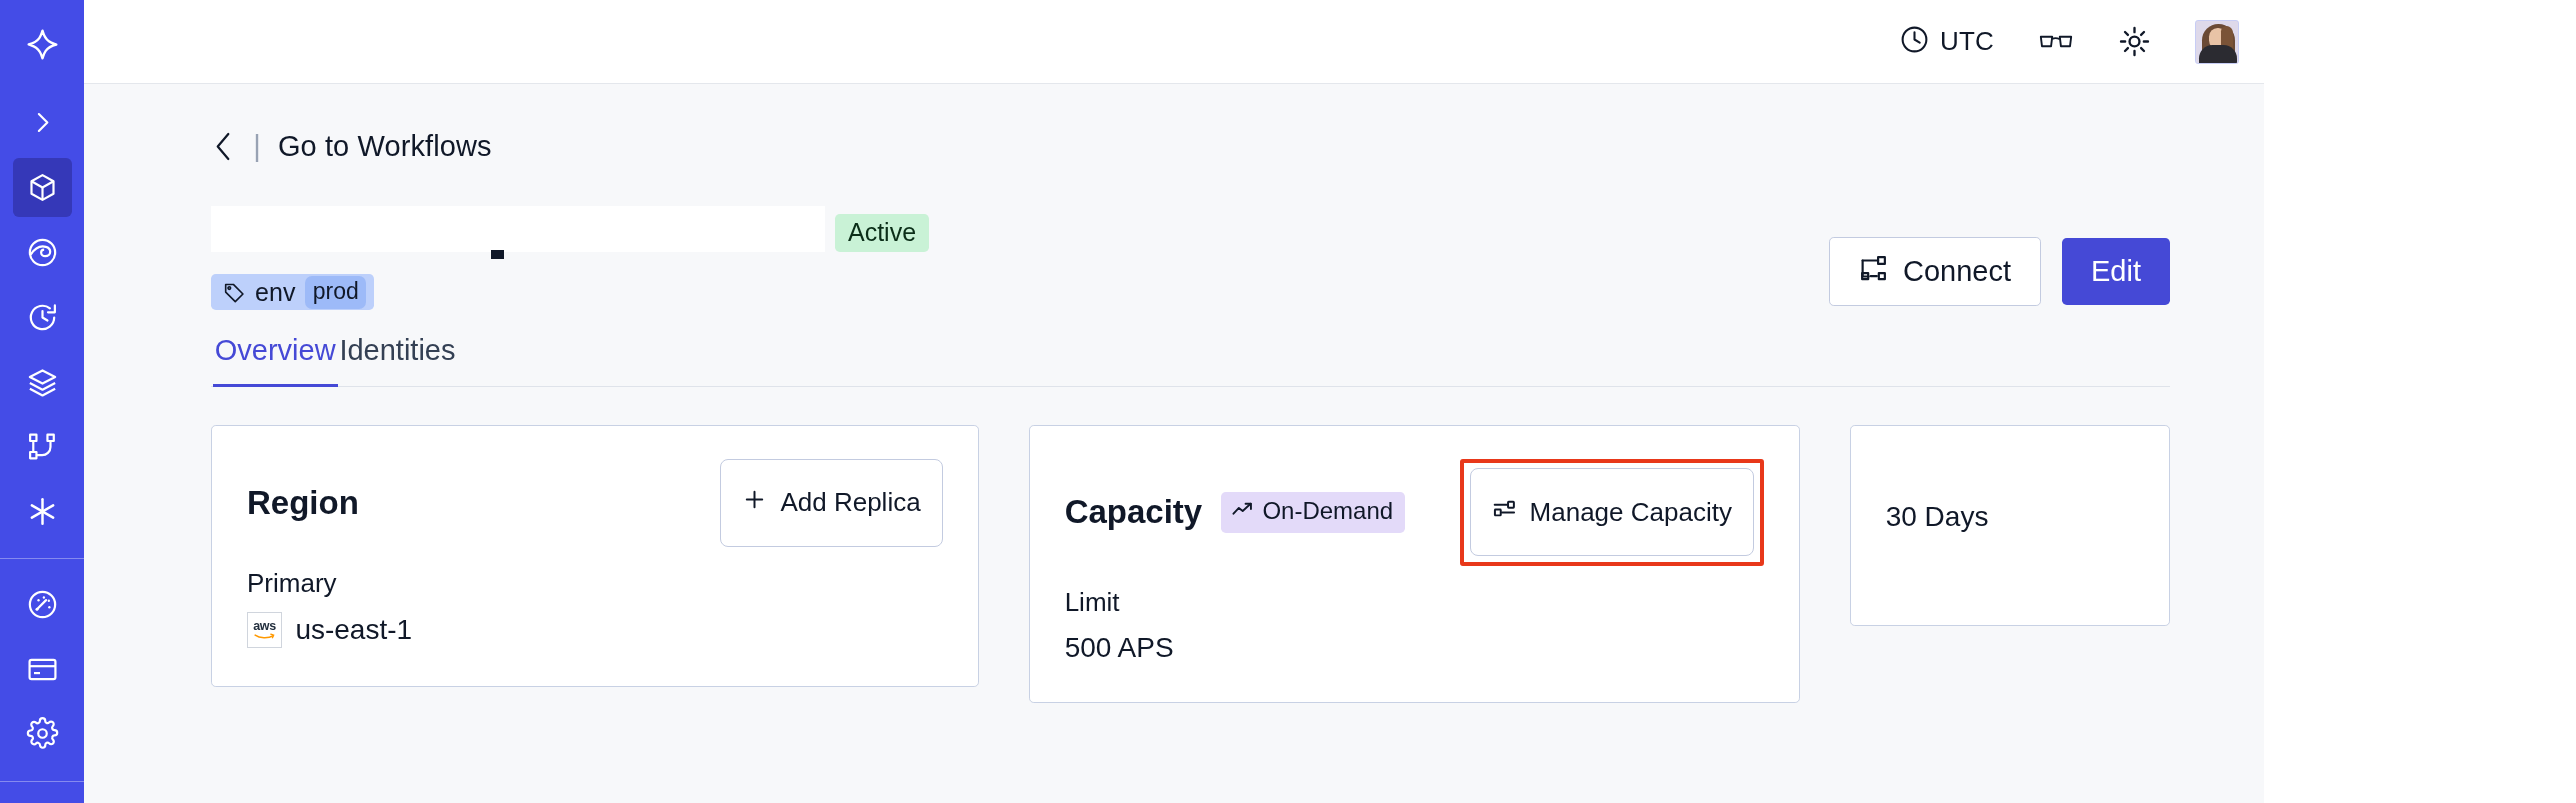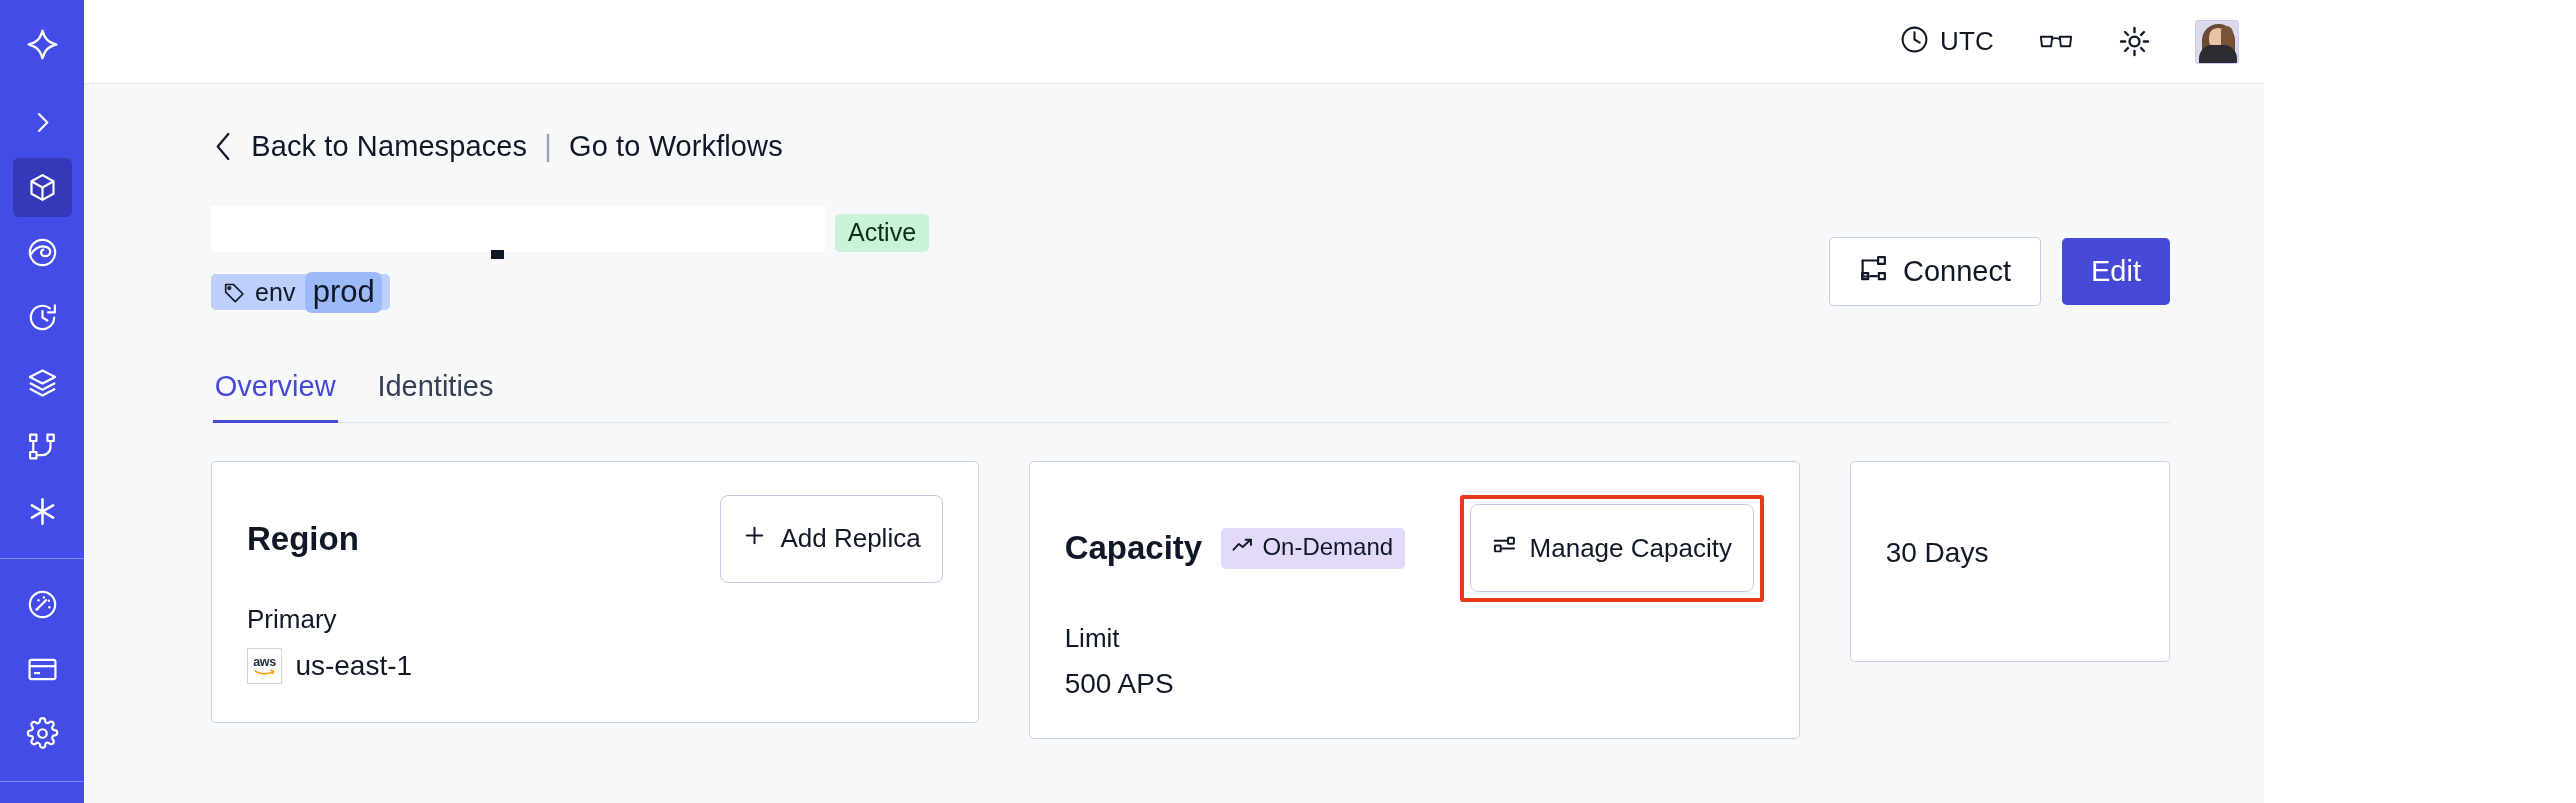--- a/index.html
+++ b/index.html
@@ -235,33 +235,32 @@
     align-items: center;
     background: #bdd0fb;
     border-radius: 4.8px;
     padding: 4.8px 7.7px 4.8px 11.5px;
     gap: 9.6px;
     height: 36px;
   }
   .tag-chip .tag-icon { display: flex; align-items: center; color: #101828; }
   .tag-key { font-size: 25px; color: #101828; line-height: 1; }
   .tag-val {
-    font-size: 31px;
+    font-size: 23px;
     color: #101828;
     background: #9dbaf8;
     border-radius: 7px;
     padding: 3.8px 7.7px 5.8px 7.7px;
     line-height: 1;
   }
 
   
   .tabs {
-    margin-top: 56px;
-    display: flex;
-    gap: 38px;
+    margin-top: 20px;
+    display: flex;
     border-bottom: 1px solid #dfe3ea;
     padding-left: 1.9px;
   }
   .tab {
     font-size: 29px;
     color: #344054;
     padding: 3.8px 1.9px 17.3px 1.9px;
     border-bottom: 3.8px solid transparent;
     margin-bottom: -1.9px;
     cursor: pointer;
@@ -509,21 +508,20 @@
     </header>
 
     <main class="content">
 
       <div class="breadcrumb">
         <span class="crumb-back-icon">
           <svg width="25" height="33" viewBox="0 0 26 34" fill="none" stroke="#101828" stroke-width="2.3" stroke-linecap="round" stroke-linejoin="round">
             <polyline points="18 4 7 17 18 30"></polyline>
           </svg>
         </span>
-        <span class="crumb-link">Back to Namespaces</span>
         <span class="crumb-divider">|</span>
         <span class="crumb-link">Go to Workflows</span>
       </div>
 
       <div class="title-row">
         <h1 class="ns-title">
           <span></span>
           <span class="ns-redact"></span>
           <span class="ns-stub"></span>
         </h1>

